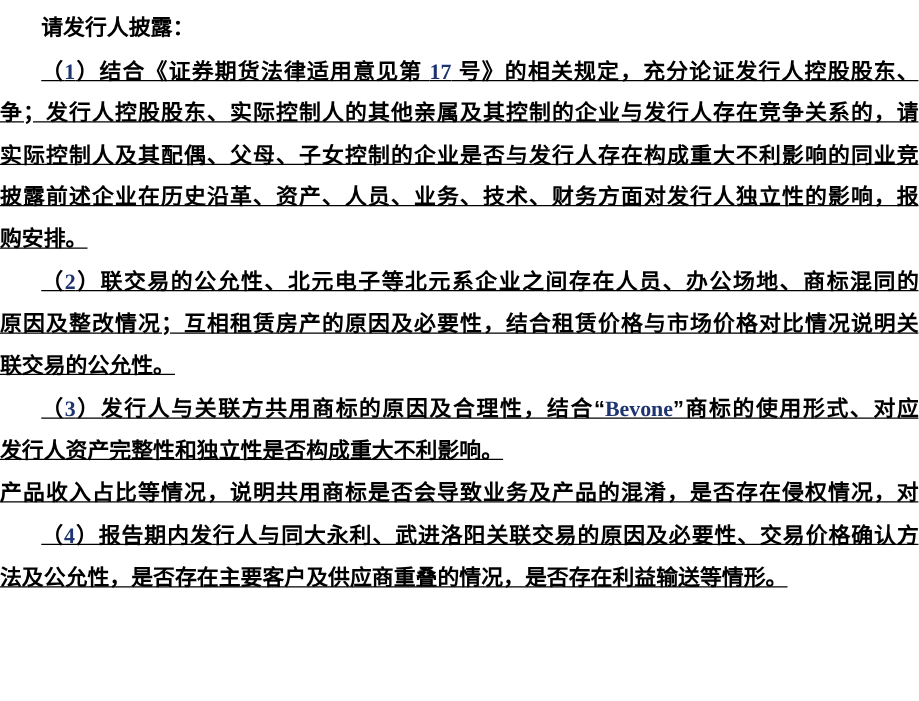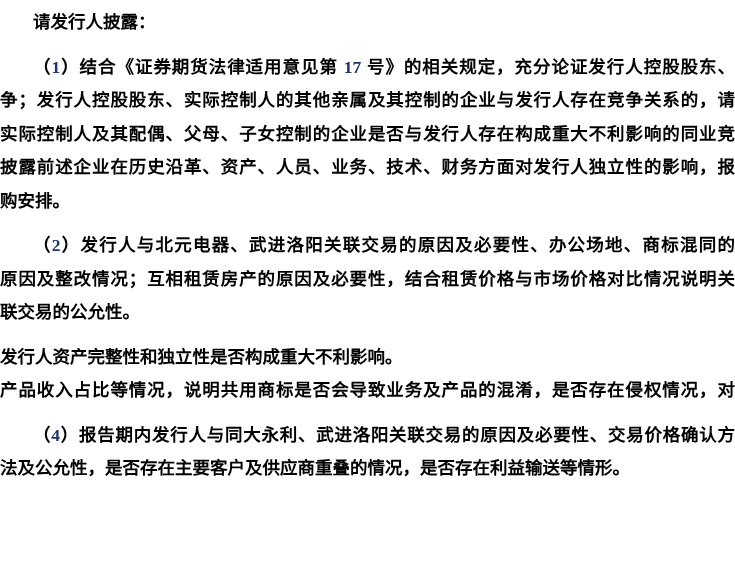--- a/index.html
+++ b/index.html
@@ -38,21 +38,22 @@
   .line.end {
     text-align: center;
     text-align-last: left;
   }
   .line.title {
     text-align: left;
     text-align-last: left;
     text-indent: 33px;
   }
   .para {
-    margin-top: 11px;
+    margin-top: 1px;
+    text-decoration: underline;
   }
   .latin {
     font-family: "Liberation Serif", serif;
     font-weight: 700;
     color: #1e3470;
   }
 </style>
 </head>
 <body>
 
@@ -62,26 +63,27 @@
 
   <div class="para">
     <div class="line start"><span>（</span><span class="latin">1</span><span>）结合《证券期货法律适用意见第 </span><span class="latin">17</span><span> 号》的相关规定，充分论证发行人控股股东、</span></div>
     <div class="line">争；发行人控股股东、实际控制人的其他亲属及其控制的企业与发行人存在竞争关系的，请</div>
     <div class="line">实际控制人及其配偶、父母、子女控制的企业是否与发行人存在构成重大不利影响的同业竞</div>
     <div class="line">披露前述企业在历史沿革、资产、人员、业务、技术、财务方面对发行人独立性的影响，报</div>
     <div class="line end">购安排。</div>
   </div>
 
   <div class="para">
-    <div class="line start"><span>（</span><span class="latin">2</span><span>）发行人与北元电器、武进洛阳关联交易的原因及必要性、办公场地、商标混同的</span></div>
+    <div class="line start"><span>（</span><span class="latin">2</span><span>）联交易的公允性、北元电子等北元系企业之间存在人员、办公场地、商标混同的</span></div>
     <div class="line">原因及整改情况；互相租赁房产的原因及必要性，结合租赁价格与市场价格对比情况说明关</div>
     <div class="line end">联交易的公允性。</div>
   </div>
 
   <div class="para">
+    <div class="line start"><span>（</span><span class="latin">3</span><span>）发行人与关联方共用商标的原因及合理性，结合“</span><span class="latin">Bevone</span><span>”商标的使用形式、对应</span></div>
     <div class="line end">发行人资产完整性和独立性是否构成重大不利影响。</div>
     <div class="line">产品收入占比等情况，说明共用商标是否会导致业务及产品的混淆，是否存在侵权情况，对</div>
   </div>
 
   <div class="para">
     <div class="line start"><span>（</span><span class="latin">4</span><span>）报告期内发行人与同大永利、武进洛阳关联交易的原因及必要性、交易价格确认方</span></div>
     <div class="line end">法及公允性，是否存在主要客户及供应商重叠的情况，是否存在利益输送等情形。</div>
   </div>
 
 </div>

